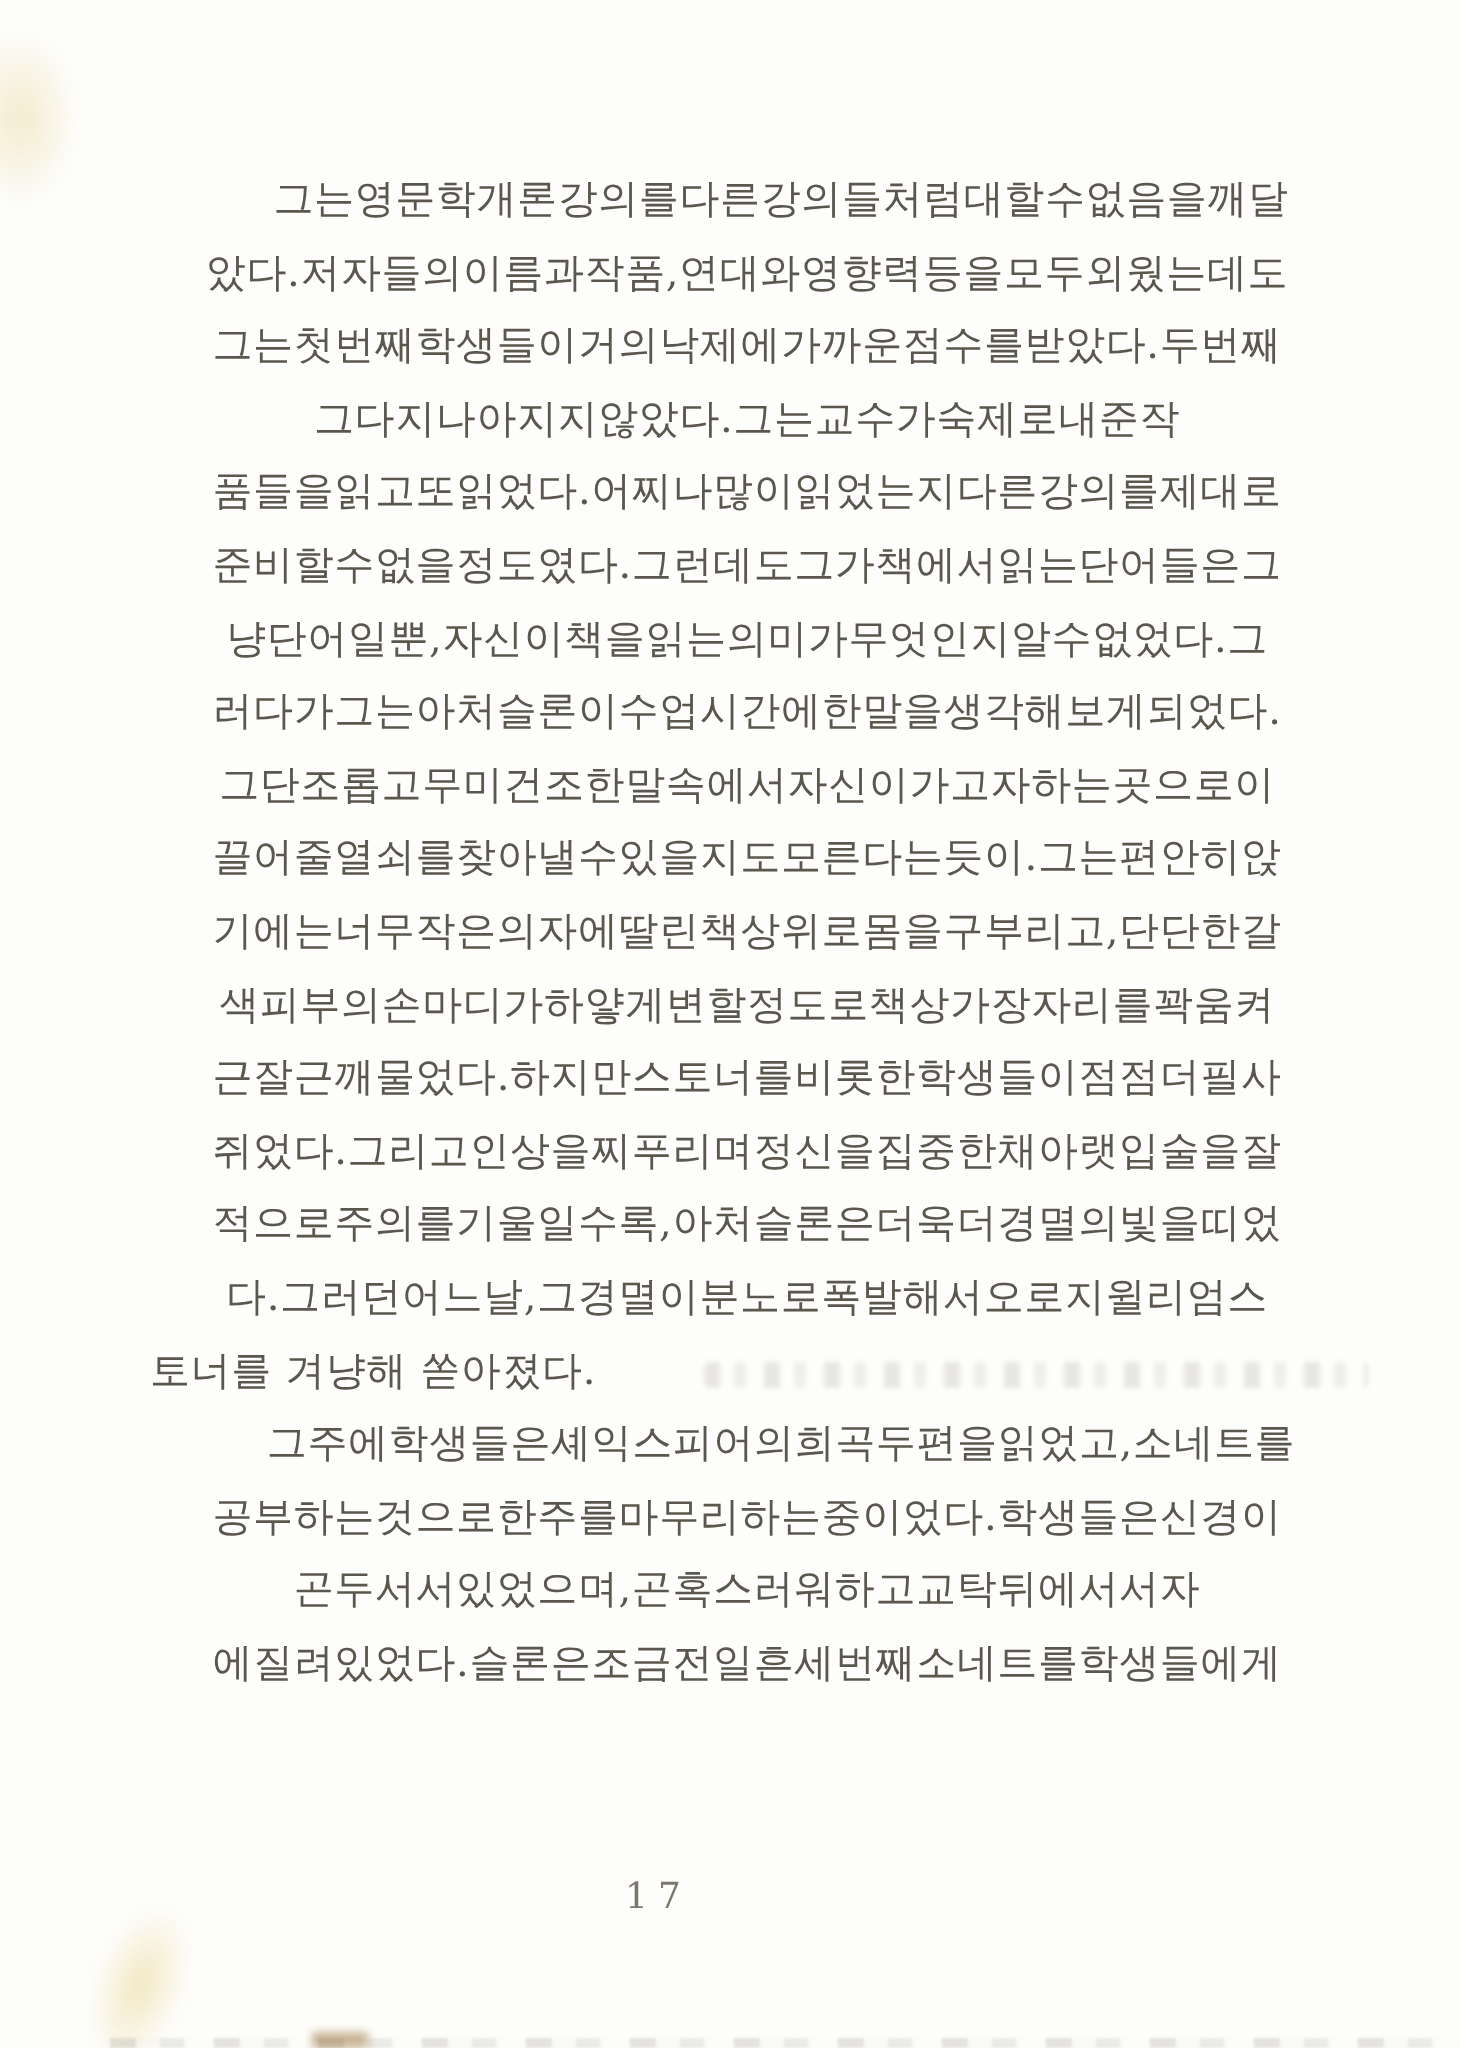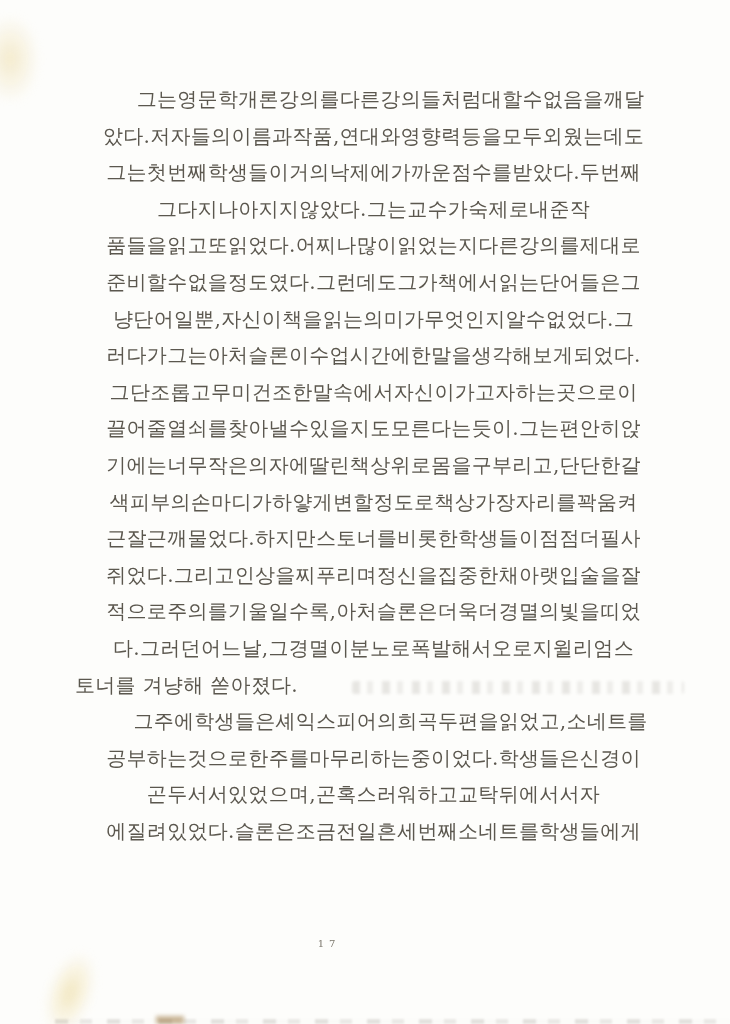--- a/index.html
+++ b/index.html
@@ -32,21 +32,21 @@
     display: flex;
     justify-content: center;
   }
   .text-line.indent { padding-left: 34px; }
   .text-line.end { text-align: left; }
   .page-number {
     position: absolute;
     left: 0; top: 938px;
     width: 658px;
     text-align: center;
-    font-size: 10px;
+    font-size: 18px;
     letter-spacing: 5px;
     color: #7b776c;
   }
   
   .artifact-top-left {
     position: absolute; left: -20px; top: 14px;
     width: 60px; height: 90px;
     background: radial-gradient(ellipse at center, rgba(242,231,196,0.85) 0%, rgba(242,231,196,0) 70%);
     filter: blur(4px);
   }

